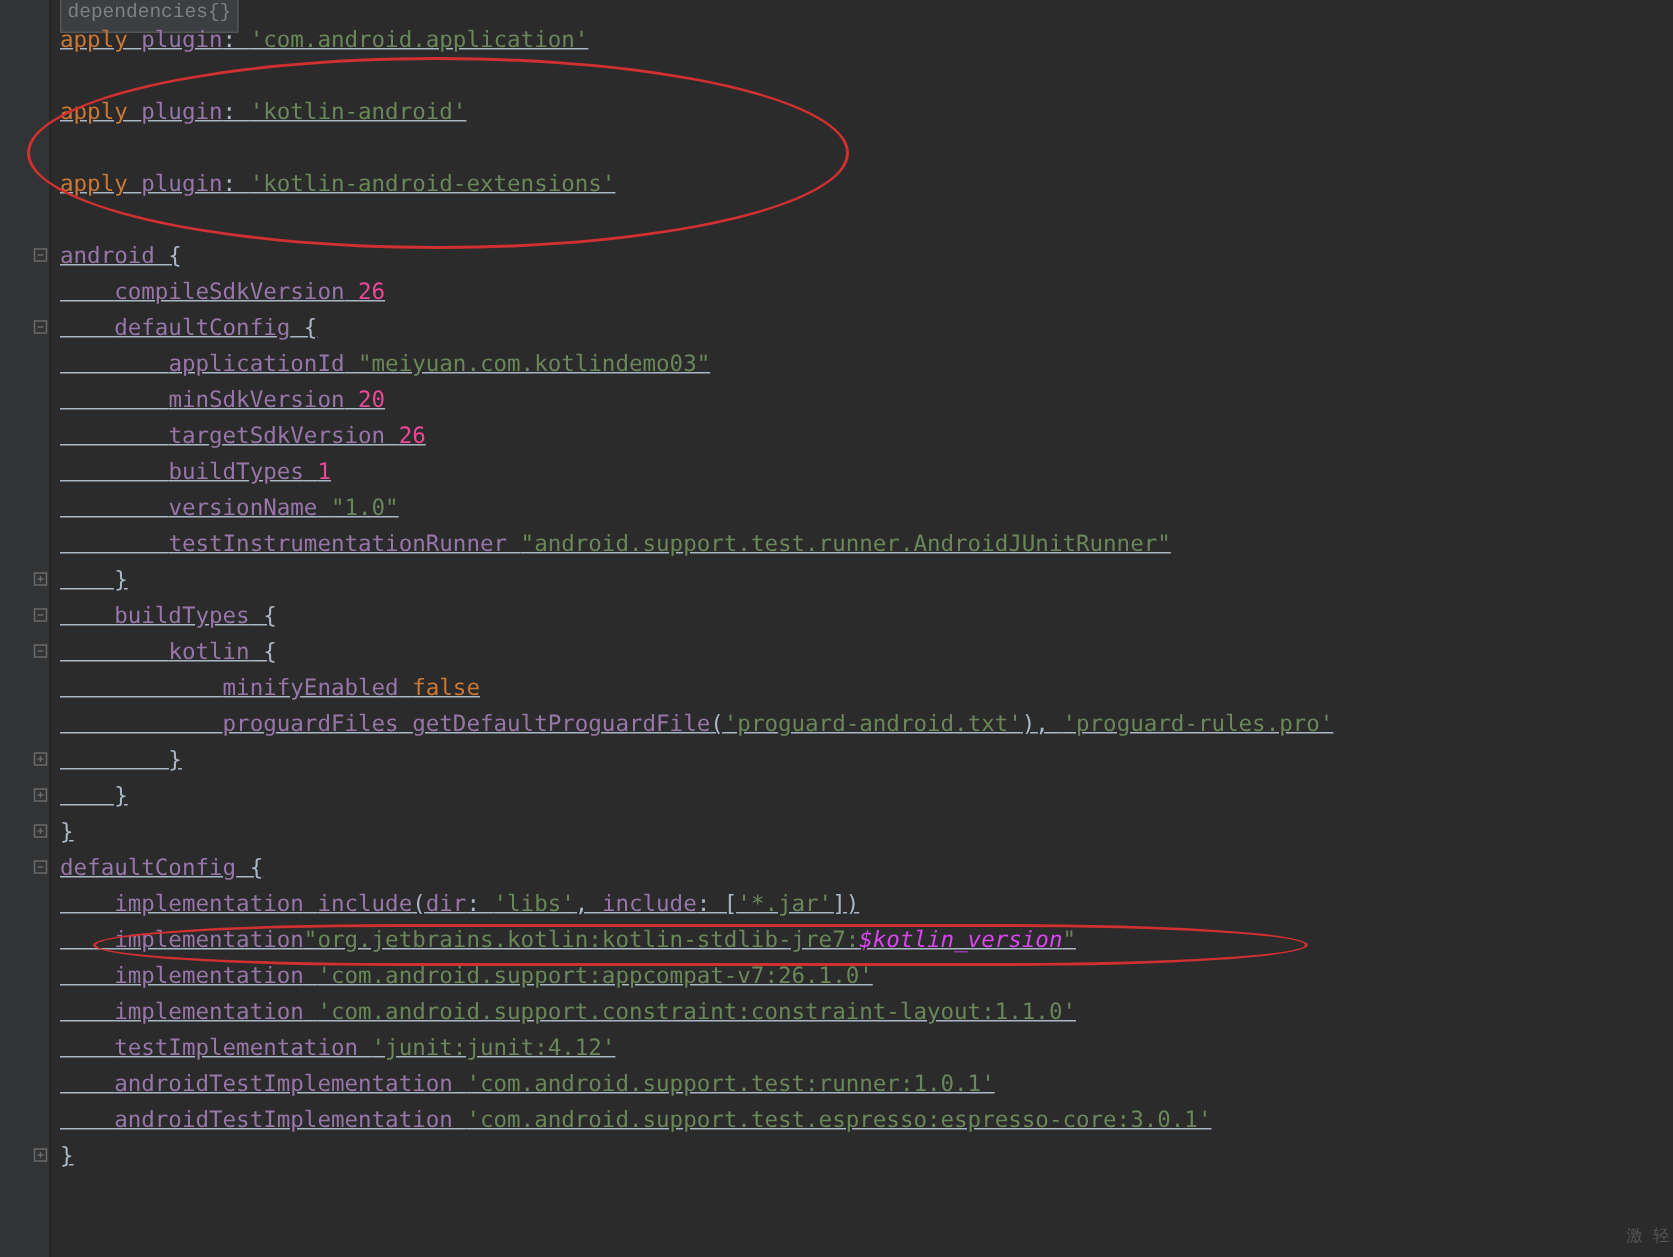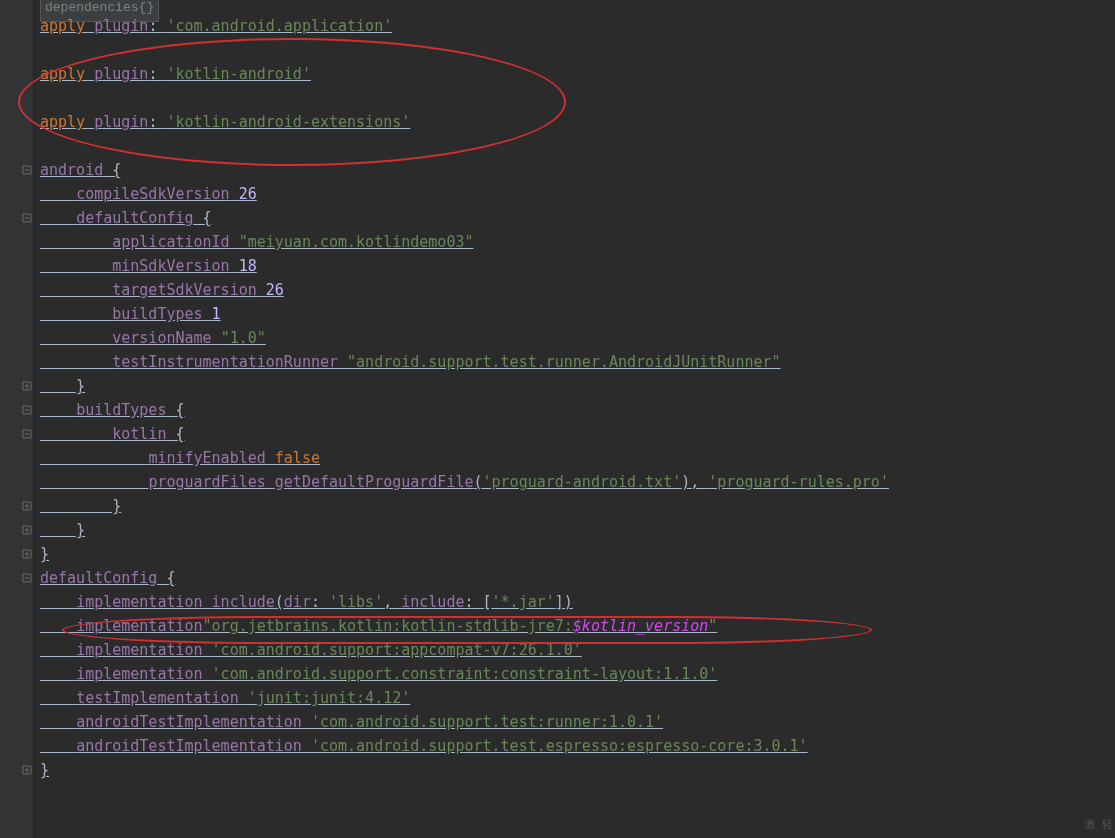--- a/index.html
+++ b/index.html
@@ -43,21 +43,21 @@
   .code {
     position: absolute;
     left: 40px;
     top: 0;
     color: #a9b7c6;
     white-space: pre;
   }
   .kw   { color: #cc7832; }       
   .prop { color: #9876aa; }       
   .str  { color: #6a8759; }       
-  .num  { color: #c4b5fd; }       
+  .num  { color: #ec4899; }       
   .var  { color: #d946ef; font-style: italic; } 
   .header-strip {
     position: absolute;
     left: 40px; top: -6px;
     background:#3c3f41;
     padding: 1px 4px;
     font-size: 13px;
     color:#808080;
     border:1px solid #555;
   }
@@ -150,21 +150,21 @@
   <pre class="code" id="code" style="top:14px;text-decoration:underline;"><span class="kw">apply </span><span class="prop">plugin</span>: <span class="str">'com.android.application'</span>
 
 <span class="kw">apply </span><span class="prop">plugin</span>: <span class="str">'kotlin-android'</span>
 
 <span class="kw">apply </span><span class="prop">plugin</span>: <span class="str">'kotlin-android-extensions'</span>
 
 <span class="prop">android</span> {
     <span class="prop">compileSdkVersion</span> <span class="num">26</span>
     <span class="prop">defaultConfig</span> {
         <span class="prop">applicationId</span> <span class="str">"meiyuan.com.kotlindemo03"</span>
-        <span class="prop">minSdkVersion</span> <span class="num">18</span>
+        <span class="prop">minSdkVersion</span> <span class="num">20</span>
         <span class="prop">targetSdkVersion</span> <span class="num">26</span>
         <span class="prop">buildTypes</span> <span class="num">1</span>
         <span class="prop">versionName</span> <span class="str">"1.0"</span>
         <span class="prop">testInstrumentationRunner</span> <span class="str">"android.support.test.runner.AndroidJUnitRunner"</span>
     }
     <span class="prop">buildTypes</span> {
         <span class="prop">kotlin</span> {
             <span class="prop">minifyEnabled</span> <span class="kw">false</span>
             <span class="prop">proguardFiles</span> <span class="prop">getDefaultProguardFile</span>(<span class="str">'proguard-android.txt'</span>), <span class="str">'proguard-rules.pro'</span>
         }

